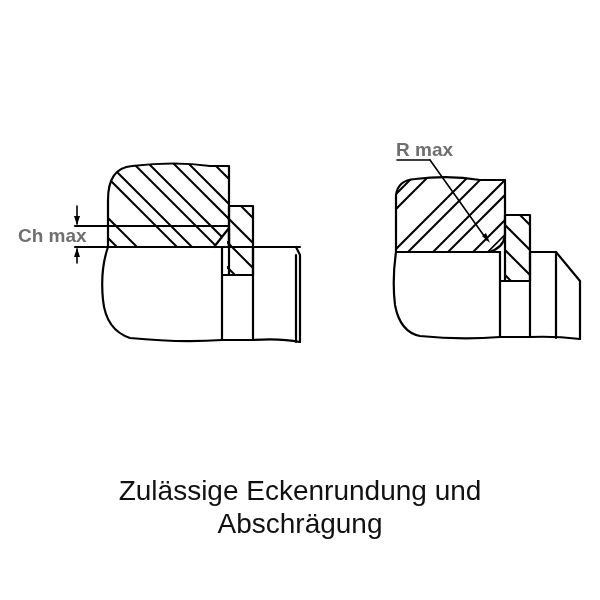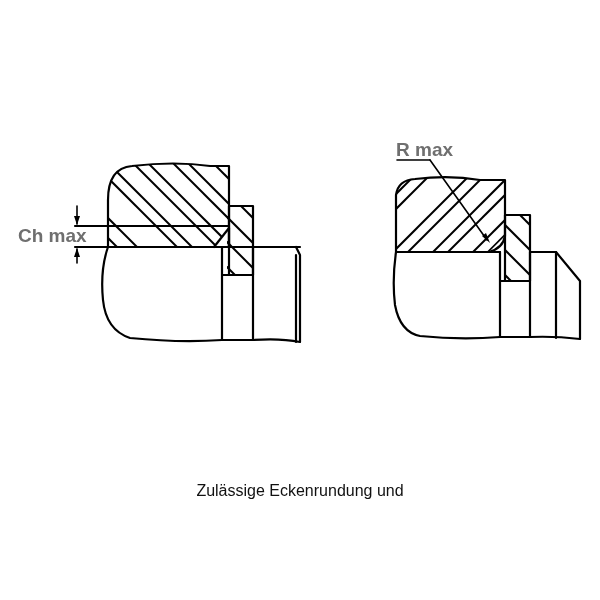--- a/index.html
+++ b/index.html
@@ -10,21 +10,21 @@
       font-weight: bold;
       font-size: 19px;
       fill: #6f6f6f;
     }
     .caption {
       position: absolute;
       left: 0; top: 474px;
       width: 600px;
       text-align: center;
       font-family: "Liberation Sans", sans-serif;
-      font-size: 16px;
+      font-size: 28px;
       line-height: 33px;
       color: #111111;
     }
     .stroke { stroke: #000; stroke-width: 2.2; fill: none; stroke-linejoin: round; stroke-linecap: round; }
     .hatch { stroke: #000; stroke-width: 2; }
   </style>
 </head>
 <body>
 
 <svg class="canvas" viewBox="0 0 600 600" xmlns="http://www.w3.org/2000/svg">
@@ -123,13 +123,14 @@
     <line class="stroke" x1="396" y1="252" x2="500" y2="252"></line>
     <line class="stroke" x1="500" y1="252" x2="500" y2="337"></line>
     <line class="stroke" x1="530" y1="252" x2="530" y2="337"></line>
     <line class="stroke" x1="500" y1="281" x2="530" y2="281"></line>
     <line class="stroke" x1="556" y1="252" x2="556" y2="338"></line>
   </g>
 </svg>
 
 <div class="caption">
   <div>Zulässige Eckenrundung und</div>
+  <div>Abschrägung</div>
 </div>
 
 </body></html>

